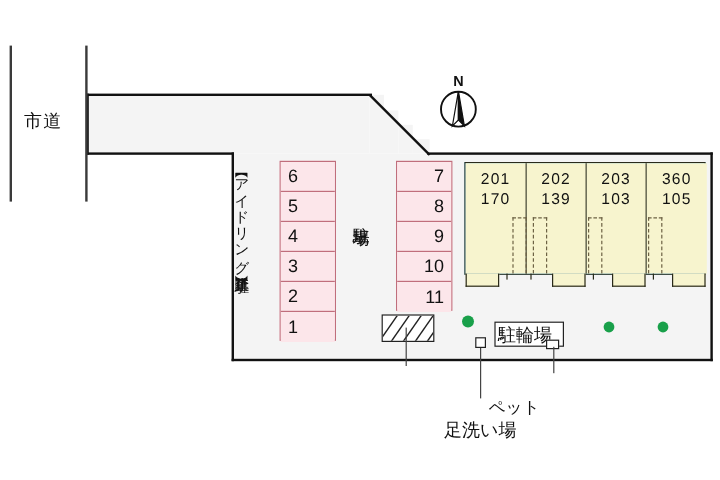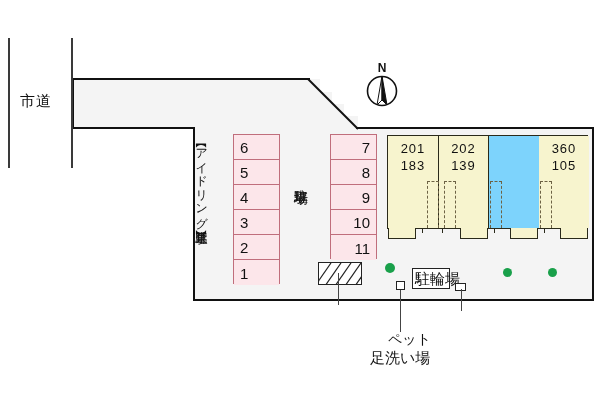--- a/index.html
+++ b/index.html
@@ -61,21 +61,21 @@
            box-sizing:border-box;}
   .bikebox span{position:absolute;left:2px;top:1px;font-size:15px;color:#111;
                 letter-spacing:0px;white-space:nowrap;}
   .smallsq{position:absolute;border:1.5px solid #222;background:#fff;
            box-sizing:border-box;}
   .leader{position:absolute;width:1.2px;background:#444;}
 
   
   .clabel{position:absolute;font-size:15px;color:#111;white-space:nowrap;
           letter-spacing:0px;}
-  .clabel2{position:absolute;font-size:14px;color:#111;white-space:nowrap;}
+  .clabel2{position:absolute;font-size:14px;color:#111;white-space:nowrap;margin-left:19px;}
 </style>
 </head>
 <body>
 
 <div id="stage">
 
   <div class="site-bg" style="left:72px;top:79px;width:236px;height:49px;"></div>
 
   <div class="site-bg" style="left:193px;top:128px;width:401px;height:172px;"></div>
 
@@ -145,25 +145,29 @@
       </div>
     <div class="stall stall-right" style="height:25px;">
       <span>11</span>
       </div>
   </div>
   <div class="vlabel vlabel-big" style="left:293px;top:178px;">駐車場</div>
 
   <div class="bldg" style="left:387px;top:135px;width:201px;height:94px;">
     <div class="unit" style="left:0px;width:51px;">
       <div class="u-upper">201</div>
-      <div class="u-lower">183</div>
+      <div class="u-lower">170</div>
     </div>
     <div class="unit" style="left:51px;width:50px;">
       <div class="u-upper">202</div>
       <div class="u-lower">139</div>
+    </div>
+    <div class="unit" style="left:101px;width:50px;">
+      <div class="u-upper">203</div>
+      <div class="u-lower">103</div>
     </div>
     <div class="unit" style="left:151px;width:50px;">
       <div class="u-upper">360</div>
       <div class="u-lower">105</div>
     </div>
   </div>
 
   <div class="stair" style="left:427px;top:181px;width:12px;height:47px;"></div>
   <div class="stair" style="left:444px;top:181px;width:12px;height:47px;"></div>
   <div class="stair" style="left:490px;top:181px;width:12px;height:47px;"></div>
@@ -188,21 +192,21 @@
       <line x1="36" y1="23" x2="52" y2="0" stroke="#222" stroke-width="1.2"></line>
     </svg>
   </div>
   <div class="leader" style="left:338px;top:273px;height:32px;"></div>
 
   <div class="smallsq" style="left:396px;top:281px;width:9px;height:9px;"></div>
   <div class="leader" style="left:400px;top:290px;height:42px;"></div>
   <div class="clabel2" style="left:388px;top:331px;">ペット</div>
   <div class="clabel" style="left:370px;top:349px;">足洗い場</div>
 
-  <div class="bikebox" style="left:412px;top:268px;width:38px;height:21px;">
+  <div class="bikebox" style="left:412px;top:268px;width:58px;height:21px;">
     <span>駐輪場</span>
   </div>
 
   <div class="smallsq" style="left:455px;top:283px;width:11px;height:8px;"></div>
   <div class="leader" style="left:461px;top:289px;height:22px;"></div>
 
   <div class="greendot" style="left:385px;top:263px;width:10px;height:10px;"></div>
   <div class="greendot" style="left:503px;top:268px;width:9px;height:9px;"></div>
   <div class="greendot" style="left:548px;top:268px;width:9px;height:9px;"></div>
 

